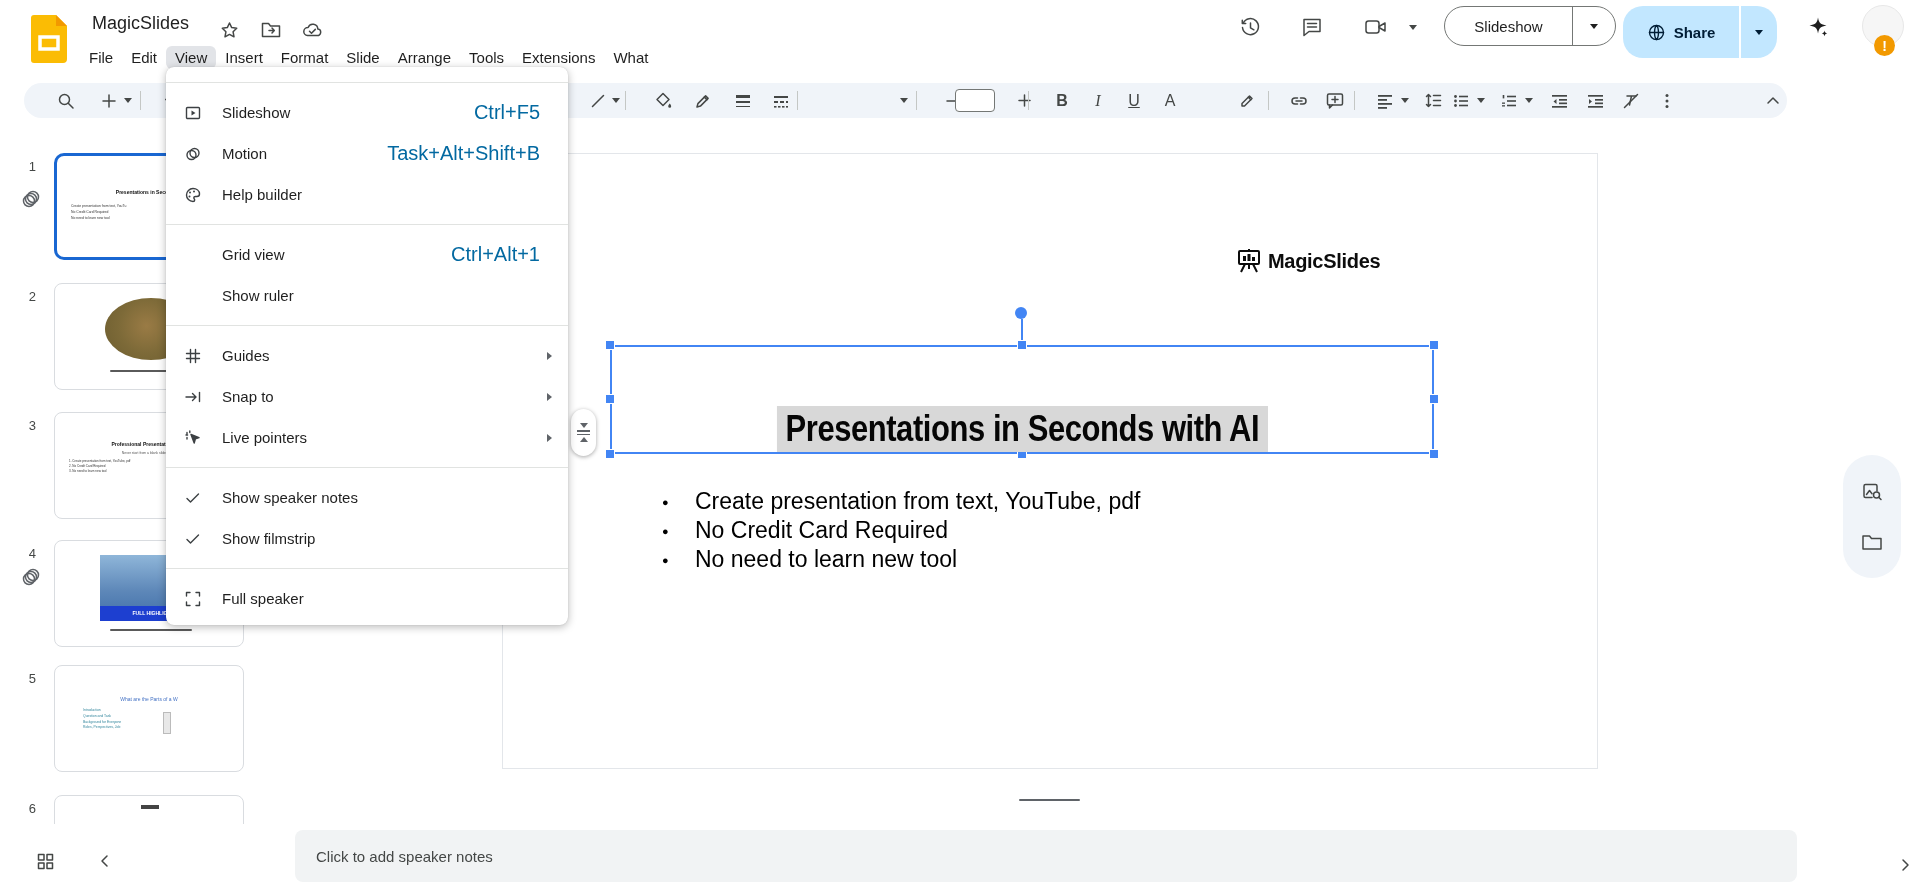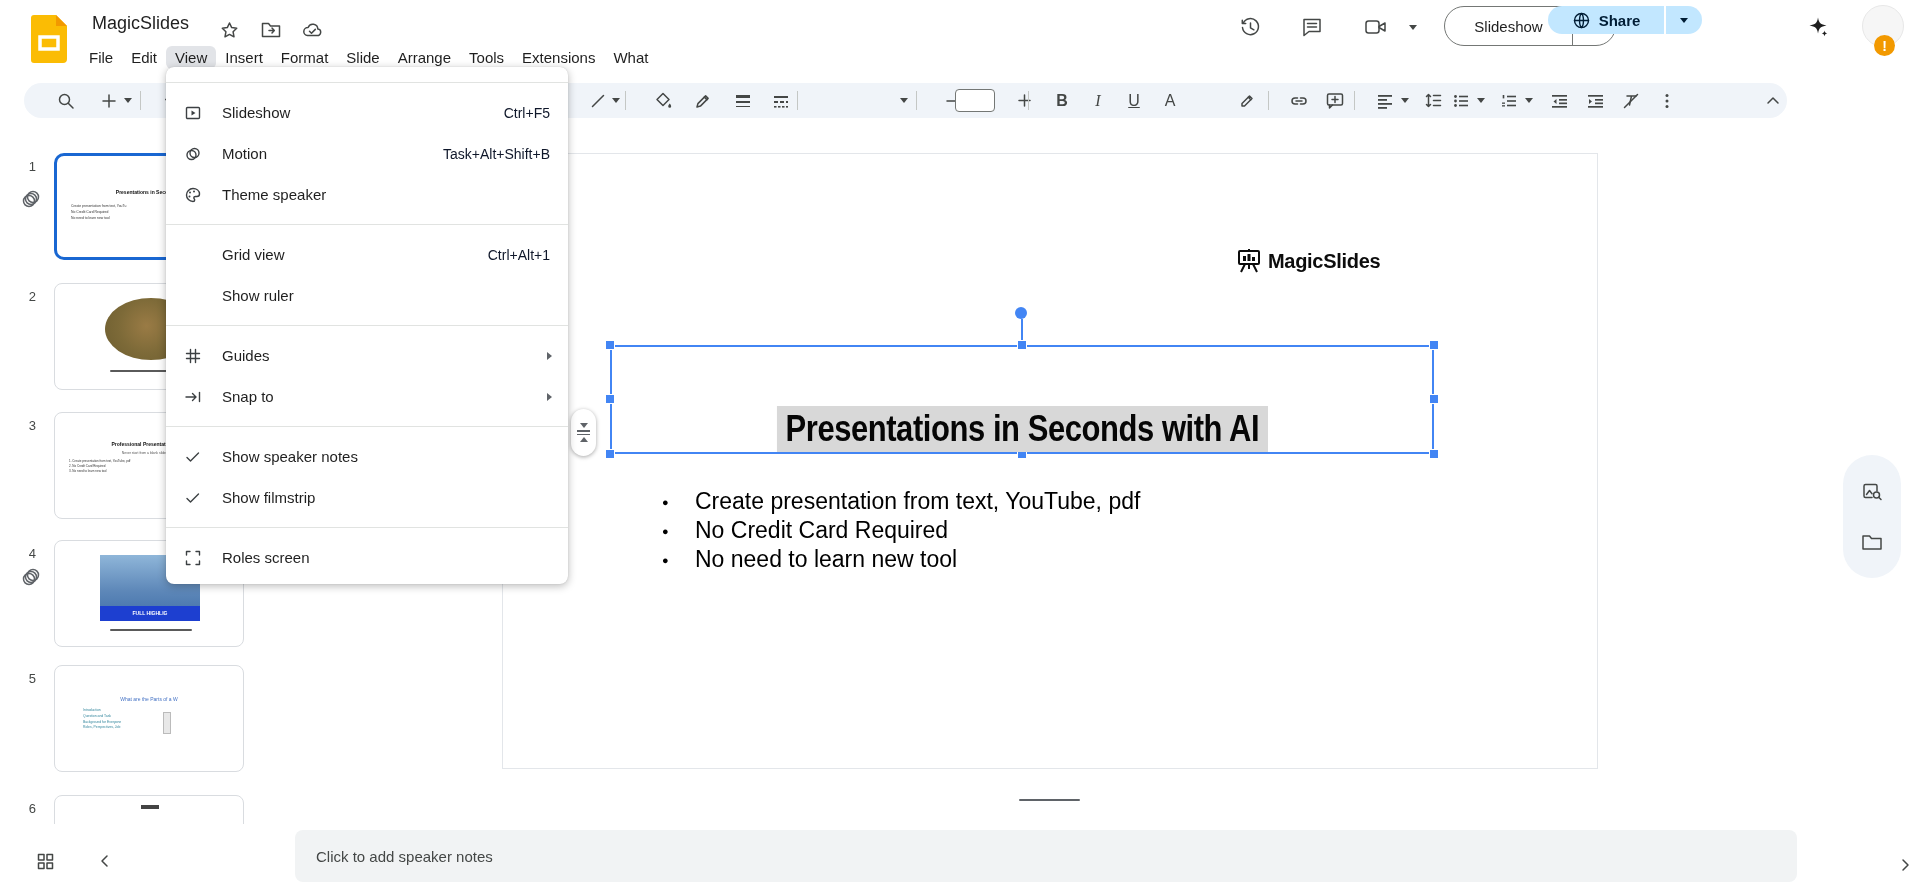--- a/index.html
+++ b/index.html
@@ -17,42 +17,42 @@
 #menubar{position:absolute;left:80px;top:46px;display:flex;font-size:15px;color:#1f1f1f}
 .mb{padding:3px 9px;border-radius:6px;cursor:default}
 .mb.active{background:#e2e4e8}
 .hic{position:absolute;top:14px;width:26px;height:26px;display:flex;align-items:center;justify-content:center}
 .caret{width:0;height:0;border-left:4.5px solid transparent;border-right:4.5px solid transparent;border-top:5px solid #444746}
 #btn-slideshow{position:absolute;left:1444px;top:6px;width:172px;height:40px;border:1px solid #747775;
   border-radius:20px;display:flex;align-items:center;background:#fff}
 #btn-slideshow .lbl{flex:1;text-align:center;font-size:15px;color:#1f1f1f}
 #btn-slideshow .sep{width:1px;height:100%;background:#747775}
 #btn-slideshow .dd{width:42px;display:flex;justify-content:center}
-#btn-share{position:absolute;left:1548px;top:6px;height:28px;display:flex}
+#btn-share{position:absolute;left:1623px;top:6px;height:52px;display:flex}
 #share-main{width:116px;background:#c2e7ff;border-radius:20px 0 0 20px;display:flex;align-items:center;justify-content:center;gap:8px}
 #share-main .lbl{font-size:15px;font-weight:bold;color:#001d35}
 #share-dd{width:36px;background:#c2e7ff;border-radius:0 20px 20px 0;margin-left:2px;display:flex;align-items:center;justify-content:center}
 #avatar{position:absolute;left:1862px;top:5px;width:42px;height:42px;border-radius:50%;background:#f6f6f6;border:1px solid #e8e8e8}
 #alert-badge{position:absolute;left:1874px;top:35px;width:21px;height:21px;border-radius:50%;background:#f29900;
   color:#fff;font-size:14px;font-weight:bold;display:flex;align-items:center;justify-content:center}
 
 
 #toolbar{position:absolute;left:24px;top:83px;width:1763px;height:35px;background:#f0f4f9;border-radius:18px;z-index:5}
 .ti{position:absolute;top:0;height:35px;width:26px;display:flex;align-items:center;justify-content:center;color:#444746}
 .tl{font-size:15px;color:#444746}
 .tdiv{position:absolute;top:8px;width:1px;height:19px;background:#c4c7c5}
 #fontsize-box{position:absolute;left:931px;top:6px;width:40px;height:23px;border:1px solid #747775;border-radius:4px;background:#fff}
 
 
 #viewmenu{position:absolute;left:166px;top:67px;width:402px;background:#fff;border-radius:8px;
   box-shadow:0 2px 8px rgba(0,0,0,.28),0 0 1px rgba(0,0,0,.2);padding:6px 0;z-index:60}
 .mi{height:41px;display:flex;align-items:center;padding:0 16px 0 18px;font-size:15px;color:#1f1f1f;cursor:default}
 .mi-icon{width:38px;display:flex;align-items:center}
 .mi-label{flex:1}
-.mi-shortcut{color:#0f172a;font-size:14px;margin-right:2px}
+.mi-shortcut{color:#0369a1;font-size:20px;margin-right:12px}
 .mi-caret{width:0;height:0;border-left:5px solid #5f6368;border-top:4.5px solid transparent;border-bottom:4.5px solid transparent;margin-left:10px}
 .msep{border:none;border-top:1px solid #e1e3e1;margin:9px 0}
 
 
 .snum{position:absolute;left:14px;width:22px;text-align:right;font-size:13px;color:#444746}
 .thumb{position:absolute;left:54px;width:190px;height:107px;background:#fff;border:1px solid #d9dce0;border-radius:8px;overflow:hidden}
 .thumb.sel{border:3px solid #1967d2;border-radius:10px}
 .rings{position:absolute;left:20px;width:22px;height:22px}
 .tt-title{position:absolute;width:100%;text-align:center;font-weight:bold;font-size:5px;color:#111}
 .tt-line{font-size:3.4px;color:#333;line-height:1.7}
@@ -518,21 +518,21 @@
   </div>
   <div class="mi">
     <span class="mi-icon">
         <svg class="stkD" width="18" height="18" viewBox="0 0 18 18">
       <path d="M9 2.5a6.5 6.5 0 1 0 0 13c1.1 0 1.7-.7 1.7-1.5 0-1-.9-1.3-.9-2.2 0-.8.7-1.3 1.6-1.3h1.5c1.4 0 2.6-1 2.6-2.5C15.5 4.6 12.5 2.5 9 2.5z"></path>
       <circle cx="6" cy="6.5" r="1" fill="#3c4043" stroke="none"></circle>
           <circle cx="10" cy="5.5" r="1" fill="#3c4043" stroke="none"></circle>
           <circle cx="5.5" cy="10.5" r="1" fill="#3c4043" stroke="none"></circle>
         </svg>
       </span>
-    <span class="mi-label">Theme speaker</span>
+    <span class="mi-label">Help builder</span>
   </div>
   <hr class="msep">
   <div class="mi">
     <span class="mi-icon"></span>
     <span class="mi-label">Grid view</span>
     <span class="mi-shortcut">Ctrl+Alt+1</span>
   </div>
   <div class="mi">
     <span class="mi-icon"></span>
     <span class="mi-label">Show ruler</span>
@@ -550,20 +550,30 @@
   <div class="mi">
     <span class="mi-icon">
         <svg class="stkD" width="18" height="18" viewBox="0 0 18 18">
       <path d="M2 9h9.5M8.5 5.5 12 9l-3.5 3.5"></path>
           <path d="M15.5 4.5v9"></path>
         </svg>
       </span>
     <span class="mi-label">Snap to</span>
     <span class="mi-caret"></span>
   </div>
+  <div class="mi">
+    <span class="mi-icon">
+        <svg class="stkD" width="18" height="18" viewBox="0 0 18 18">
+      <path d="M7 5.5l8 3.2-3.6 1.2L10.2 14z" fill="#3c4043"></path>
+          <path d="M3 3.5v1.6M3 8.5v1.6M5.8 2v1.6M2 6h1.6"></path>
+        </svg>
+      </span>
+    <span class="mi-label">Live pointers</span>
+    <span class="mi-caret"></span>
+  </div>
   <hr class="msep">
   <div class="mi">
     <span class="mi-icon">
         <svg class="stkD" width="18" height="18" viewBox="0 0 18 18">
       <path d="M3 9.5l3.5 3.5 8-8"></path>
         </svg>
       </span>
     <span class="mi-label">Show speaker notes</span>
   </div>
   <div class="mi">
@@ -574,21 +584,21 @@
       </span>
     <span class="mi-label">Show filmstrip</span>
   </div>
   <hr class="msep">
   <div class="mi">
     <span class="mi-icon">
         <svg class="stkD" width="18" height="18" viewBox="0 0 18 18">
       <path d="M2.5 6V2.5H6M12 2.5h3.5V6M15.5 12v3.5H12M6 15.5H2.5V12"></path>
         </svg>
       </span>
-    <span class="mi-label">Roles screen</span>
+    <span class="mi-label">Full speaker</span>
   </div>
 </div>
 
 <div id="bottombar">
   <span class="bic" style="left:34px">
     <svg class="stk" width="19" height="19" viewBox="0 0 19 19">
       <rect x="2.5" y="2.5" width="5.5" height="5.5"></rect>
         <rect x="11" y="2.5" width="5.5" height="5.5"></rect>
       <rect x="2.5" y="11" width="5.5" height="5.5"></rect>
         <rect x="11" y="11" width="5.5" height="5.5"></rect>

